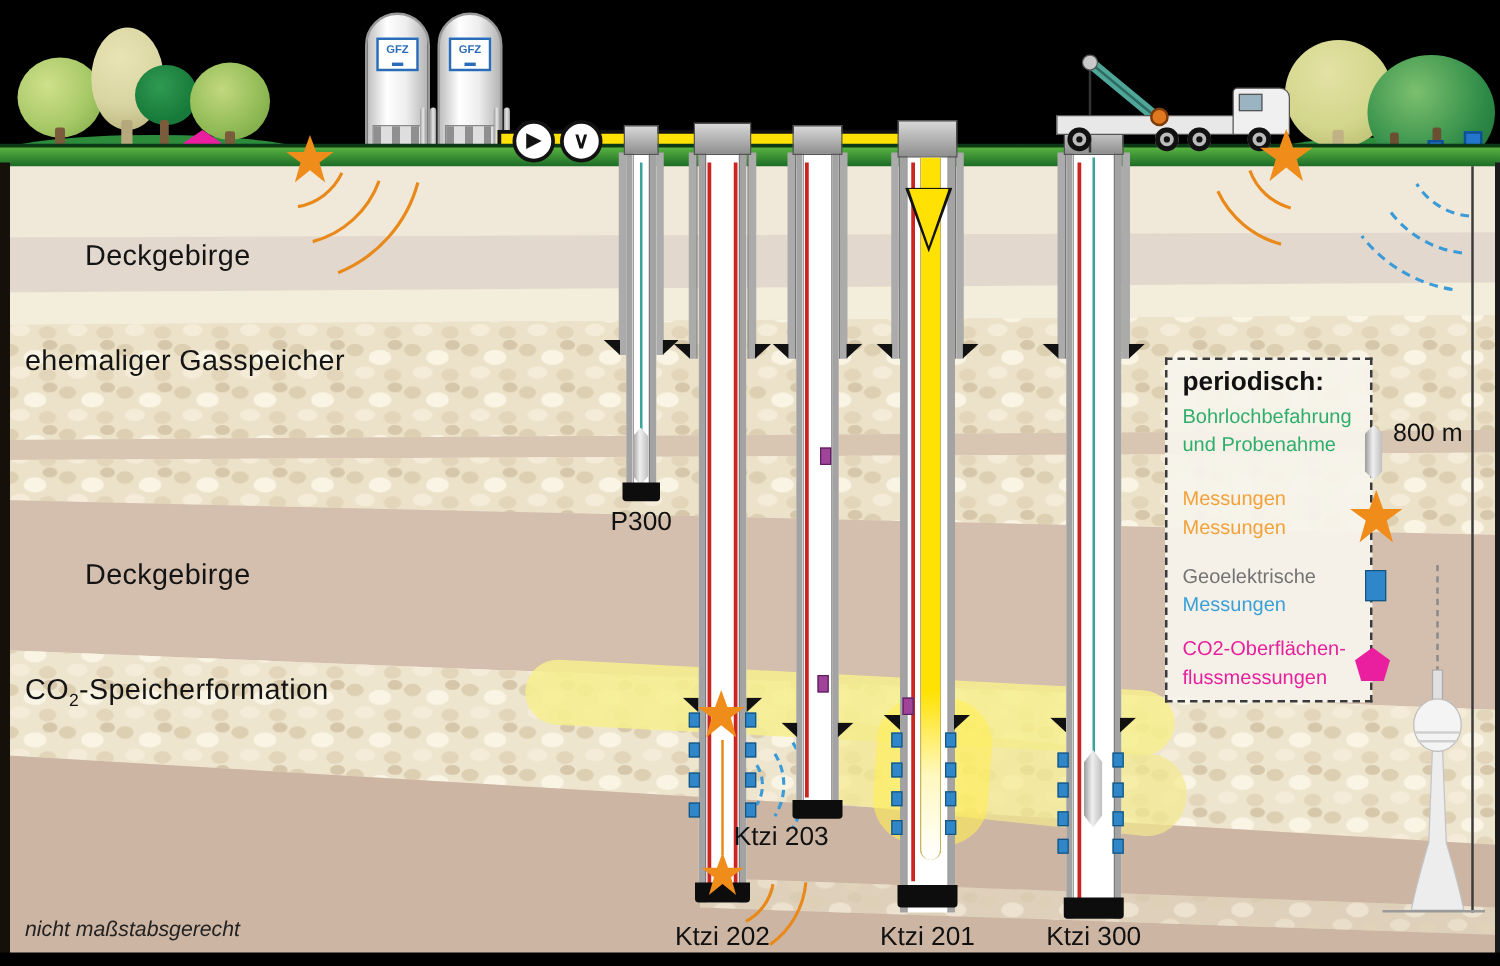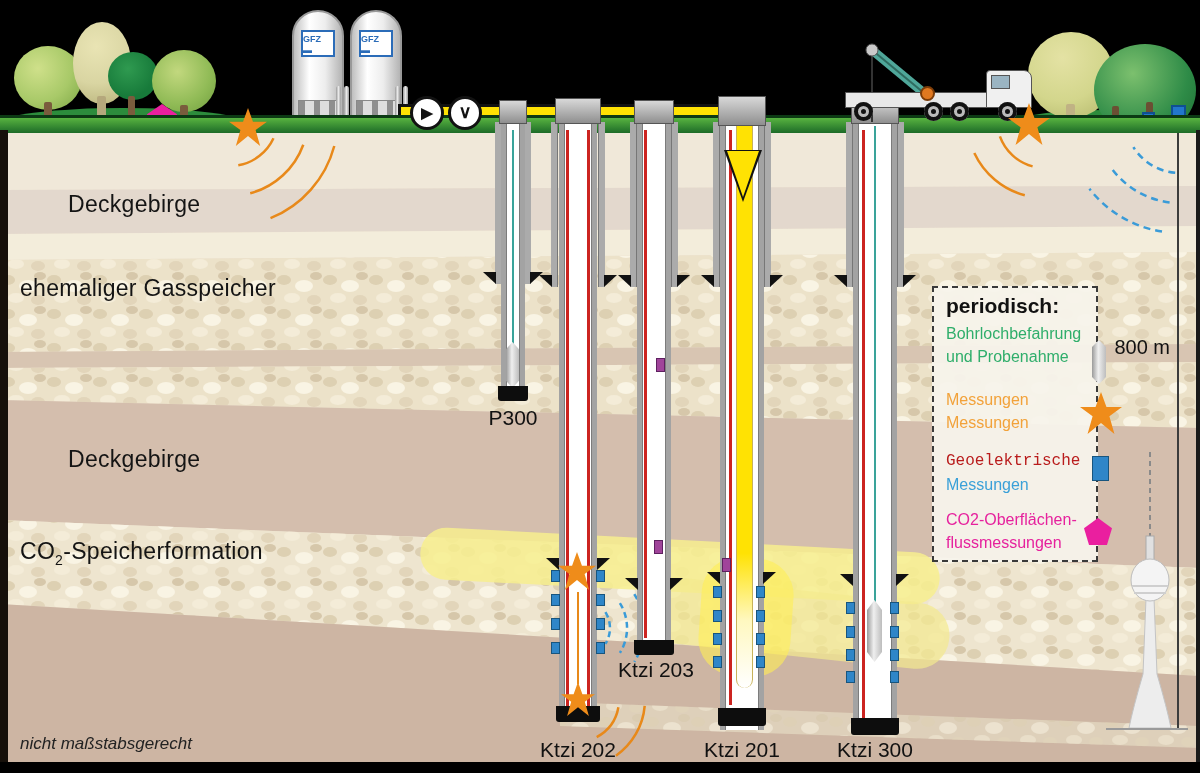--- a/index.html
+++ b/index.html
@@ -31,21 +31,21 @@
 
   .wellhead{background:linear-gradient(#d8d8d8,#8f8f8f);border:1px solid #555;}
 
   
   .canopy{border-radius:50%;}
   .trunk{background:#7a5c3d;border-radius:2px;}
   .mound{border-radius:50%;background:#2c8c3c;}
   .tank{background:linear-gradient(90deg,#bfbfbf,#ffffff 32%,#ededed 65%,#b4b4b4);
         border:2px solid #999;border-radius:26px 26px 5px 5px;}
   .tank-logo{background:#fff;border:2px solid #2b6cb8;color:#2b6cb8;font-weight:bold;
-        font-size:9px;line-height:11px;padding-top:2px;}
+        font-size:9px;text-align:center;line-height:11px;padding-top:2px;}
   .skirt{background:repeating-linear-gradient(90deg,#8f8f8f 0 6px,#dedede 6px 15px);border:1px solid #888;}
   .pipe-tube{background:linear-gradient(90deg,#9a9a9a,#e8e8e8 50%,#9a9a9a);border-radius:4px 4px 0 0;}
   .pipeline{background:#ffe203;border:3px solid #121212;}
   .pump{width:34px;height:34px;border-radius:50%;background:#fff;border:3px solid #121212;
         text-align:center;font-weight:bold;color:#121212;}
   .bin{background:#2277cc;border:2px solid #0f4f92;}
 
   
   .legend-box{background:rgba(247,243,235,0.95);border:2px dashed #3a3a3a;}
   .legend-title{font-size:21px;font-weight:bold;color:#111;}
@@ -295,42 +295,42 @@
   <div class="abs star" style="left:1008px;top:103px;width:42px;height:42px;z-index:5;"></div>
 
   <div class="abs layer-label" style="left:68px;top:191px;z-index:6;">Deckgebirge</div>
   <div class="abs layer-label" style="left:20px;top:275px;z-index:6;">ehemaliger Gasspeicher</div>
   <div class="abs layer-label" style="left:68px;top:446px;z-index:6;">Deckgebirge</div>
   <div class="abs layer-label" style="left:20px;top:538px;z-index:6;">
     <span>CO</span><sub>2</sub><span>-Speicherformation</span>
   </div>
 
   <div class="abs well-label" style="left:467px;top:406px;z-index:6;">P300</div>
-  <div class="abs well-label" style="left:610px;top:658px;z-index:6;">Ktzi 203</div>
+  <div class="abs well-label" style="left:579px;top:658px;z-index:6;">Ktzi 203</div>
   <div class="abs well-label" style="left:532px;top:738px;z-index:6;">Ktzi 202</div>
   <div class="abs well-label" style="left:696px;top:738px;z-index:6;">Ktzi 201</div>
   <div class="abs well-label" style="left:829px;top:738px;z-index:6;">Ktzi 300</div>
 
   <div class="abs depth-label" style="left:1098px;top:336px;z-index:6;">800 m</div>
   <div class="abs note" style="left:20px;top:734px;z-index:6;">nicht maßstabsgerecht</div>
 
   <div class="abs legend-box" style="left:932px;top:286px;width:166px;height:276px;z-index:7;">
     <div class="abs legend-title" style="left:12px;top:6px;">periodisch:</div>
     <div class="abs legend-item" style="left:12px;top:34px;">
       <div style="color: rgb(47, 174, 107);">Bohrlochbefahrung</div>
       <div style="color: rgb(47, 174, 107);">und Probenahme</div>
     </div>
     <div class="abs tool" style="left:158px;top:52px;width:14px;height:44px;"></div>
     <div class="abs legend-item" style="left:12px;top:100px;">
       <div style="color: rgb(242, 162, 58);">Messungen</div>
       <div style="color: rgb(242, 162, 58);">Messungen</div>
     </div>
     <div class="abs star" style="left: 146px; top: 104px; width: 42px; height: 42px; background: rgb(239, 140, 26);"></div>
     <div class="abs legend-item" style="left:12px;top:162px;">
-      <div style="color: #b91c1c; font-family: Liberation Mono, monospace;">Geoelektrische</div>
+      <div style="color: #737373;">Geoelektrische</div>
       <div style="color: rgb(58, 160, 216);">Messungen</div>
     </div>
     <div class="abs" style="left: 158px; top: 168px; width: 17px; height: 25px; border: 1px solid rgb(24, 85, 126); background: rgb(47, 134, 200);"></div>
     <div class="abs legend-item" style="left:12px;top:220px;">
       <div style="color: rgb(230, 33, 157);">CO2-Oberflächen-</div>
       <div style="color: rgb(230, 33, 157);">flussmessungen</div>
     </div>
     <div class="abs pent" style="left: 150px; top: 230px; width: 28px; height: 27px; background: rgb(234, 31, 159);"></div>
   </div>
 

